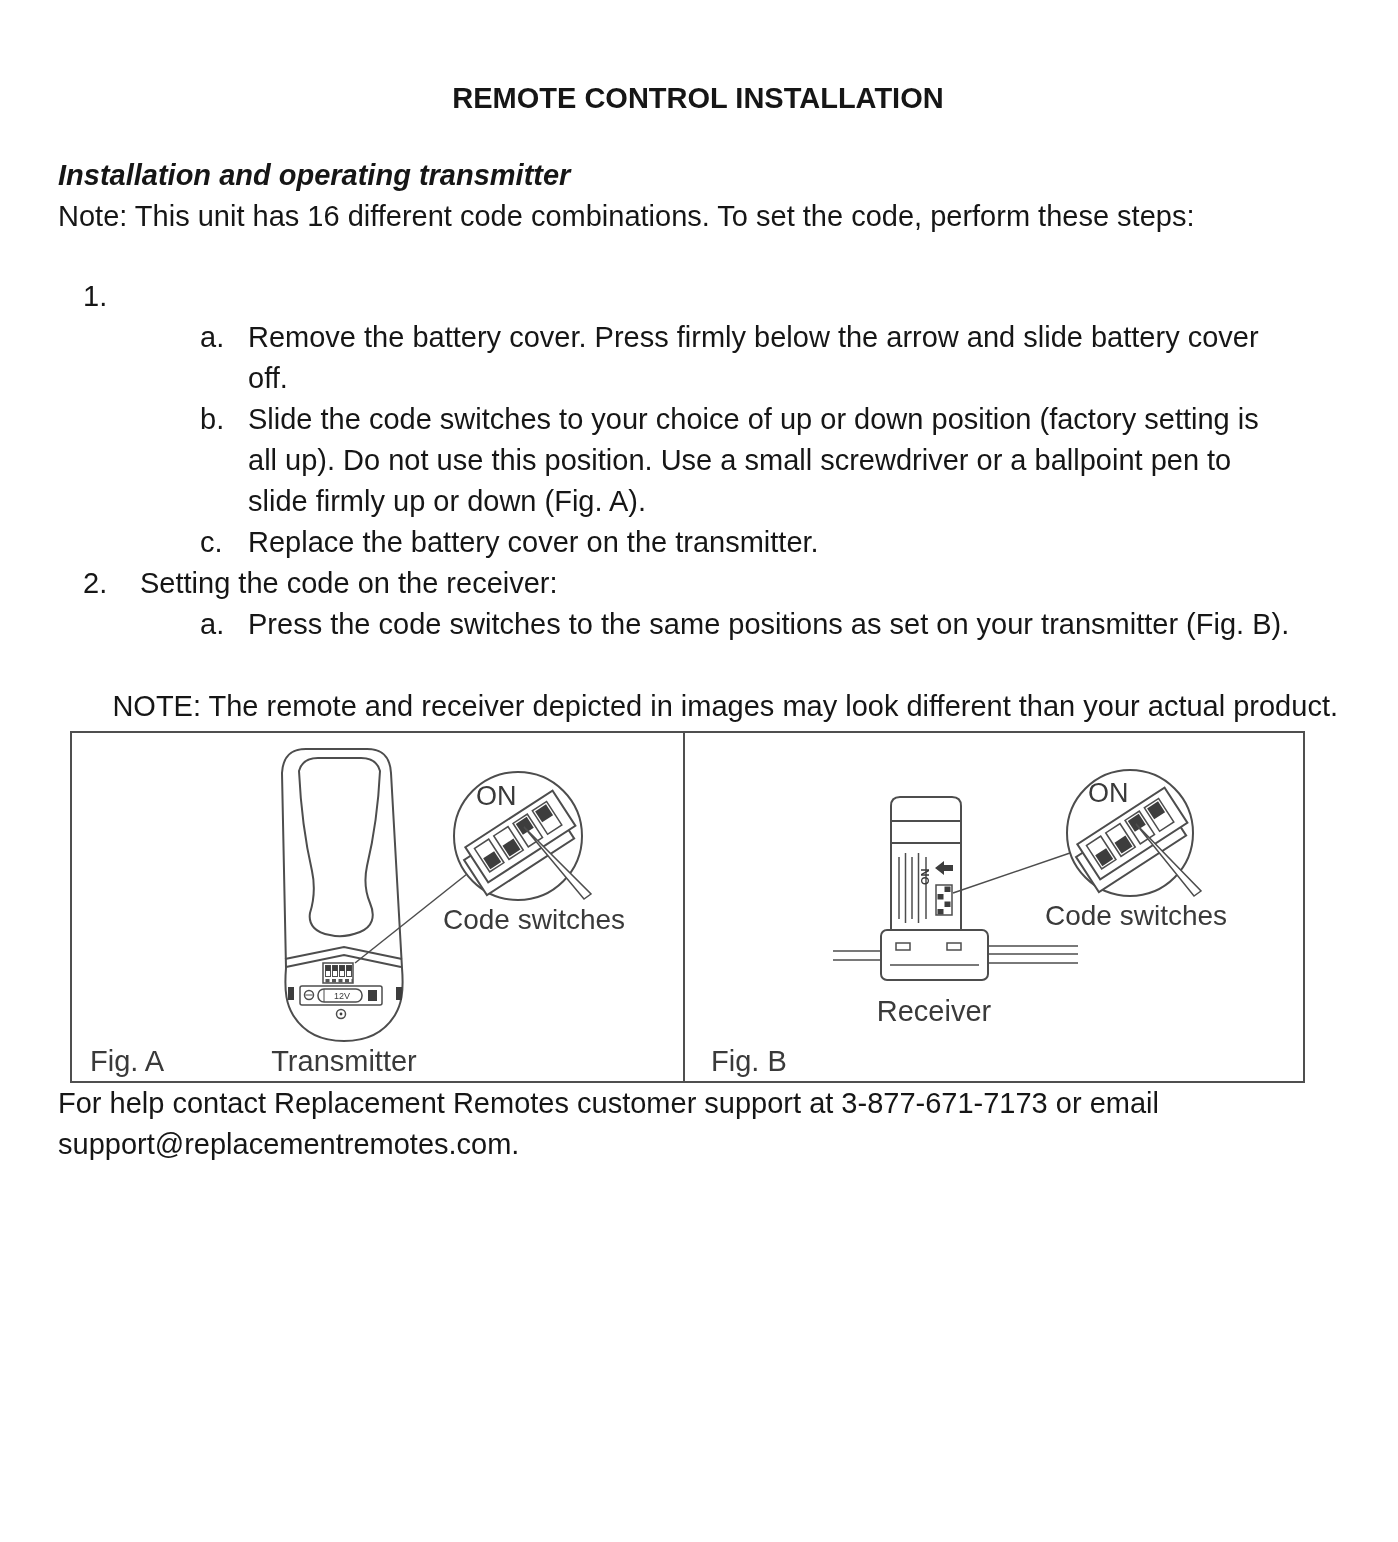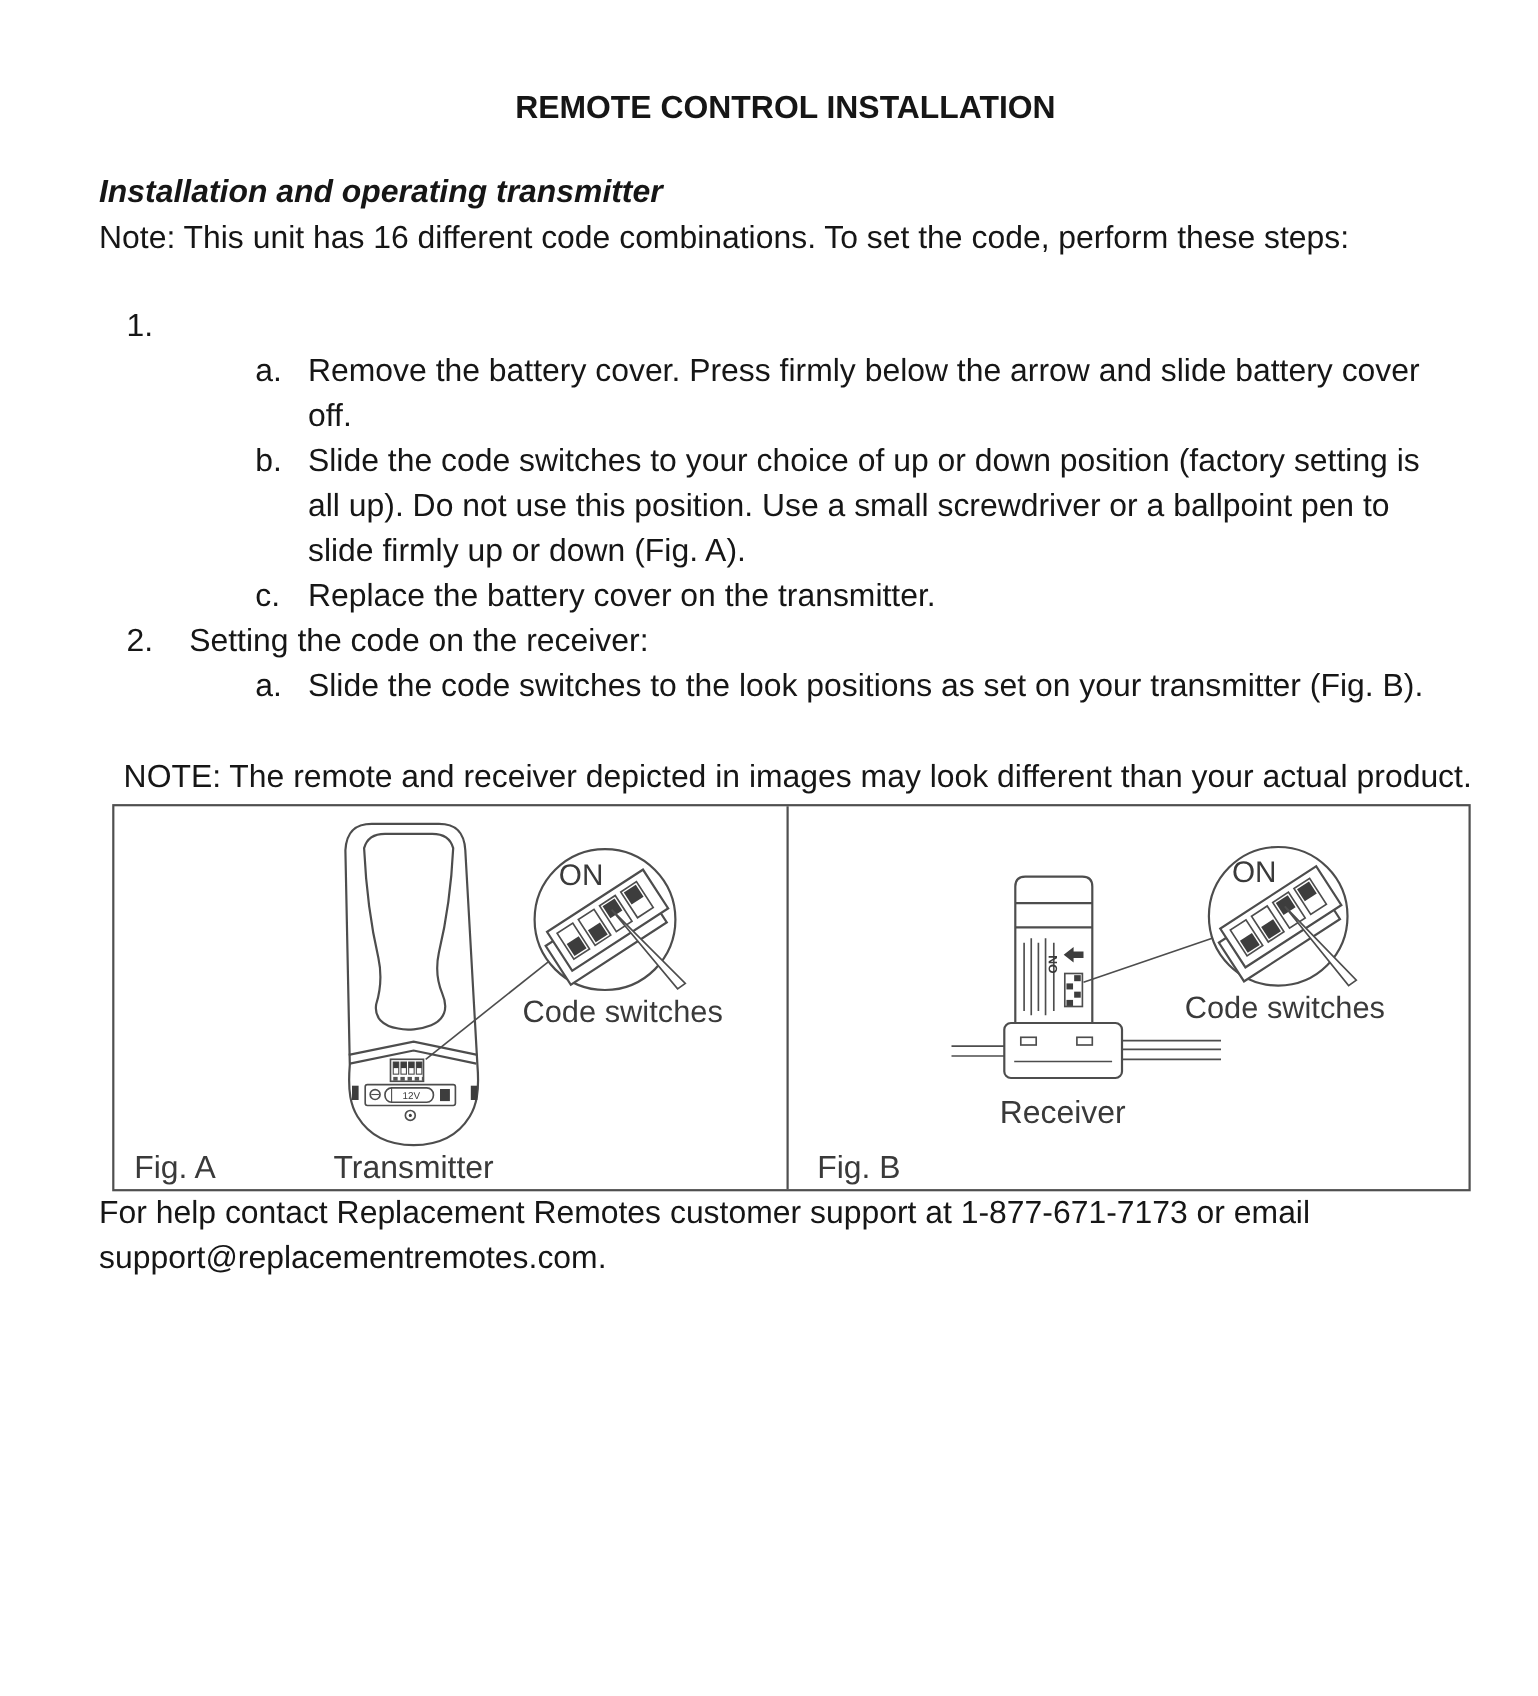--- a/index.html
+++ b/index.html
@@ -4,21 +4,21 @@
 <style>
   html,body { margin:0; padding:0; background:#ffffff; }
   .page {
     position:relative;
     width:1398px; height:1542px;
     background:#ffffff;
     color:#161616;
     font-family:"Liberation Sans", sans-serif;
     font-size:29px;
     line-height:41px;
-    padding:78px 60px 0 90px;
+    padding:78px 60px 0 58px;
     box-sizing:border-box;
     overflow:hidden;
   }
   h1.doc-title {
     font-size:29px; font-weight:bold; text-align:center;
     margin:0 0 36px 0; line-height:41px;
   }
   p { margin:0; }
   .intro { margin:0 0 37px 0; white-space:pre-line; }
   .b { font-weight:bold; }
@@ -72,21 +72,21 @@
     <div class="li2">
       <span class="marker">c.</span>
       <span class="text">Replace the battery cover on the transmitter.</span>
     </div>
     <div class="li1">
       <span class="marker">2.</span>
       <span class="text">Setting the code on the receiver:</span>
     </div>
     <div class="li2">
       <span class="marker">a.</span>
-      <span class="text">Slide the code switches to the look positions as set on your transmitter (Fig. B).</span>
+      <span class="text">Press the code switches to the same positions as set on your transmitter (Fig. B).</span>
     </div>
   </div>
 
   <p class="images-note">NOTE: The remote and receiver depicted in images may look different than your actual product.</p>
 
   <div class="figure-box">
 
     <div class="panel-a">
       <svg width="611" height="348" viewBox="0 0 611 348">
 
@@ -209,16 +209,16 @@
           <text x="403" y="69" font-size="27">ON</text>
         </g>
         <line x1="385" y1="120" x2="268" y2="160" stroke="#4d4d4d" stroke-width="1.5"></line>
         <text x="360" y="192" font-size="28">Code switches</text>
         <text x="26" y="338" font-size="29">Fig. B</text>
         <text x="249" y="288" font-size="29" text-anchor="middle">Receiver</text>
       </svg>
     </div>
   </div>
 
-  <p class="support">For help contact Replacement Remotes customer support at 1-877-671-7173 or email
+  <p class="support">For help contact Replacement Remotes customer support at 3-877-671-7173 or email
 support@replacementremotes.com.</p>
 
 </div>
 
 </body></html>

